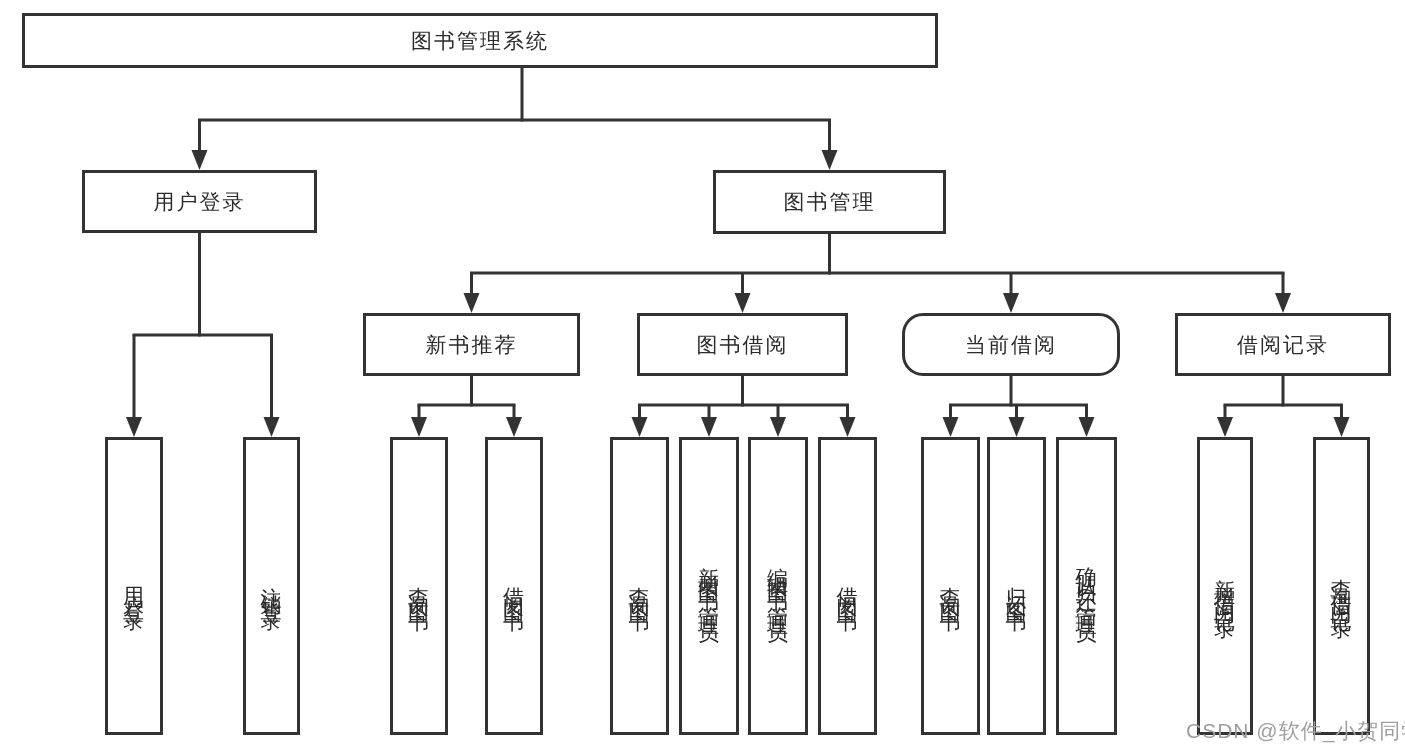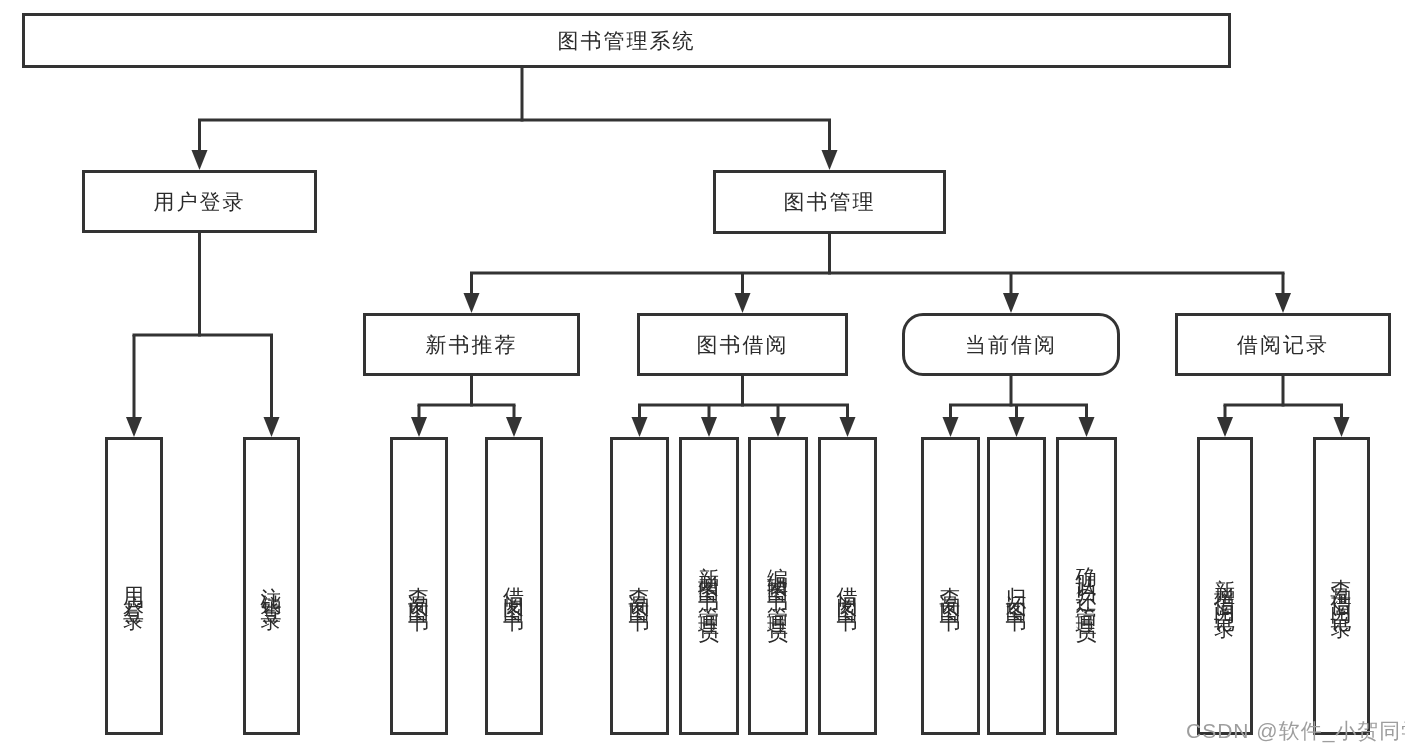--- a/index.html
+++ b/index.html
@@ -23,21 +23,21 @@
     letter-spacing:2px;
     white-space:nowrap;
   }
   .node.leaf span{
     writing-mode:vertical-rl;
     letter-spacing:8px;
     line-height:1;
     font-size:21px;
   }
   
-  .n-root    {left:22px;  top:13px;  width:1209px; height:55px;}
+  .n-root    {left:22px;  top:13px;  width:916px; height:55px;}
   .n-login   {left:82px;  top:170px; width:235px;  height:63px;}
   .n-bookmgmt{left:713px; top:170px; width:233px;  height:64px;}
   .n-newbook {left:363px; top:313px; width:217px;  height:63px;}
   .n-borrow  {left:637px; top:313px; width:211px;  height:63px;align-items:center;}
   .n-current {left:902px; top:313px; width:218px;  height:63px;border-radius:21px;}
   .n-records {left:1175px;top:313px; width:216px;  height:63px;}
   .leaf{top:437px;height:298px;}
   .l1 {left:105px; width:58px;}
   .l2 {left:243px; width:57px;}
   .l3 {left:390px; width:58px;}

